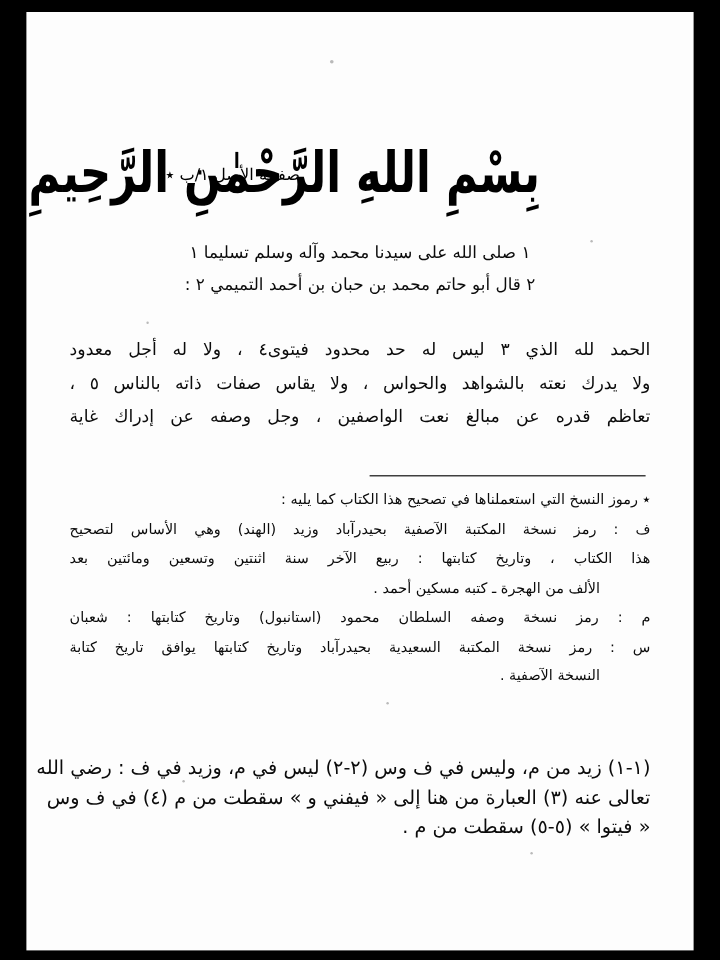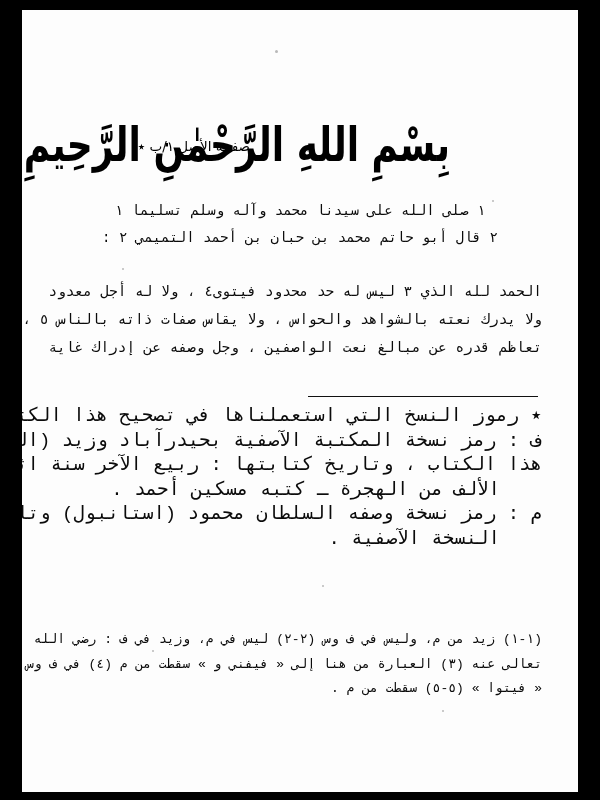--- a/index.html
+++ b/index.html
@@ -90,21 +90,20 @@
     font-family: "DejaVu Sans", sans-serif;
     white-space: nowrap;
     color: #000000;
   }
 
   
   .block {
     position: absolute;
     right: 36px;
     left: 36px;
-    font-family: Liberation Mono, monospace;
   }
 
   .line {
     font-size: 14.2px;
     line-height: 22.5px;
     white-space: nowrap;
     color: #0b0b0b;
   }
 
   .centered { text-align: center; }
@@ -138,33 +137,33 @@
     width: 230px;
     height: 0;
     border-top: 1.6px solid #111;
   }
 
   
   #rumuz {
     top: 394px;
   }
   #rumuz .line {
-    font-size: 19px;
+    font-size: 12px;
     line-height: 24.5px;
     text-align: justify;
     text-align-last: justify;
   }
   #rumuz .line.last-ragged { text-align-last: right; }
 
   
   #variants {
     top: 618px;
   }
   #variants .line {
-    font-size: 13px;
+    font-size: 16px;
     line-height: 24.5px;
     text-align: justify;
     text-align-last: justify;
     margin-left: 48px;
   }
   #variants .line.last-ragged { text-align-last: right; }
 
   .indent-1 { padding-right: 28px; }
   .indent-2 { padding-right: 42px; }
 </style>
@@ -204,20 +203,21 @@
 
       <div class="block" id="rumuz">
         <div class="line last-ragged">٭ رموز النسخ التي استعملناها في تصحيح هذا الكتاب كما يليه :</div>
 
         <div class="line">ف : رمز نسخة المكتبة الآصفية بحيدرآباد وزيد (الهند) وهي الأساس لتصحيح</div>
         <div class="line">هذا الكتاب ، وتاريخ كتابتها : ربيع الآخر سنة اثنتين وتسعين ومائتين بعد</div>
         <div class="line last-ragged indent-2">الألف من الهجرة ـ كتبه مسكين أحمد .</div>
 
         <div class="line">م : رمز  نسخة وصفه السلطان محمود (استانبول) وتاريخ كتابتها : شعبان</div>
 
+        <div class="line">س : رمز نسخة المكتبة السعيدية بحيدرآباد وتاريخ كتابتها يوافق تاريخ كتابة</div>
         <div class="line last-ragged indent-2">النسخة الآصفية .</div>
       </div>
 
       <div class="block" id="variants">
         <div class="line">(١-١) زيد من م، وليس في ف وس (٢-٢) ليس في م، وزيد في ف : رضي الله</div>
         <div class="line">تعالى عنه (٣) العبارة من هنا إلى « فيفني و » سقطت من م (٤) في ف وس</div>
         <div class="line last-ragged">« فيتوا » (٥-٥) سقطت من م .</div>
       </div>
 
     </div>

